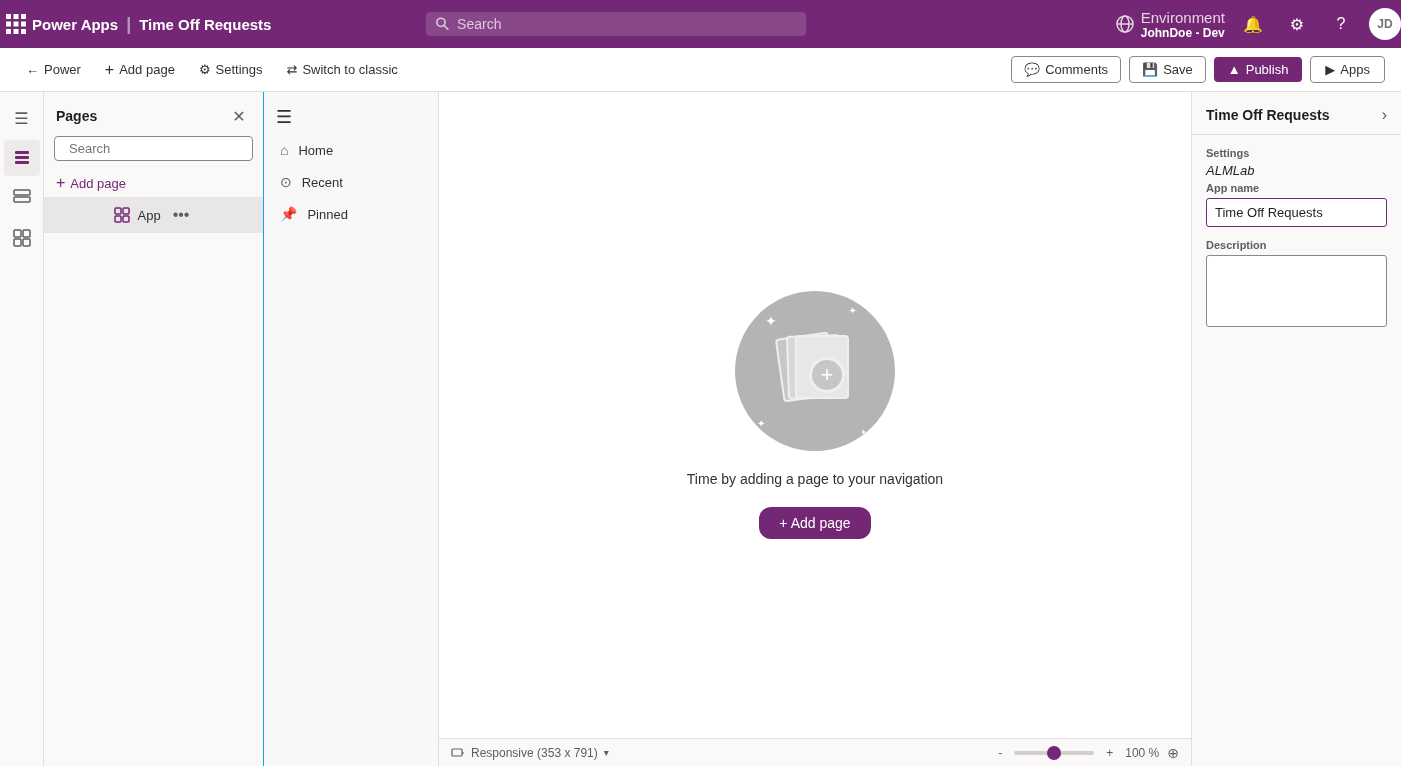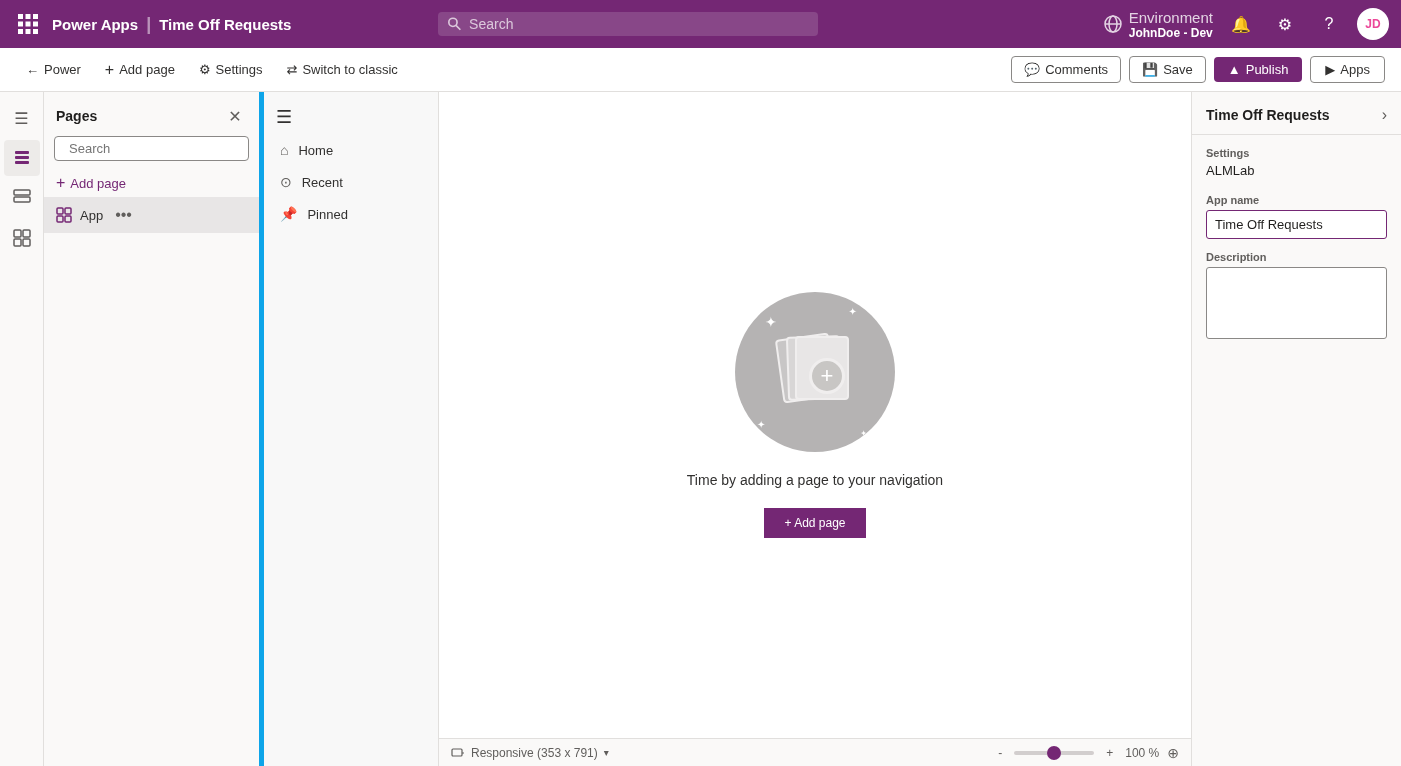--- a/index.html
+++ b/index.html
@@ -4,22 +4,22 @@
   <style>
     * { box-sizing: border-box; margin: 0; padding: 0; font-family: 'Segoe UI', sans-serif; }
     body { width: 1401px; height: 766px; overflow: hidden; background: #f3f2f1; }
 
     
     .topbar {
       background: #742774;
       height: 48px;
       display: flex;
       align-items: center;
-      padding: 0 12px;
-      gap: 8px;
+      padding: 0 0;
+      gap: 0;
       color: white;
     }
     .topbar-grid-icon { display: flex; align-items: center; justify-content: center; width: 32px; height: 32px; cursor: pointer; }
     .topbar-grid-icon svg { width: 20px; height: 20px; fill: white; }
     .topbar-brand { display: flex; align-items: center; gap: 6px; font-size: 15px; font-weight: 600; color: white; flex-shrink: 0; }
     .topbar-separator { color: rgba(255,255,255,0.5); font-size: 18px; margin: 0 2px; }
     .topbar-search {
       flex: 1;
       max-width: 380px;
       margin: 0 auto;
@@ -35,21 +35,21 @@
       border: none;
       outline: none;
       color: white;
       font-size: 14px;
       width: 100%;
     }
     .topbar-search input::placeholder { color: rgba(255,255,255,0.7); }
     .topbar-right { margin-left: auto; display: flex; align-items: center; gap: 12px; }
     .topbar-env { display: flex; align-items: center; gap: 6px; font-size: 12px; color: white; }
     .topbar-icon-btn { width: 32px; height: 32px; display: flex; align-items: center; justify-content: center; cursor: pointer; color: white; font-size: 16px; border-radius: 3px; }
-    .topbar-avatar { width: 32px; height: 32px; border-radius: 50%; background: #fff; display: flex; align-items: center; justify-content: center; color: #ec4899; font-size: 12px; font-weight: 600; cursor: pointer; }
+    .topbar-avatar { width: 32px; height: 32px; border-radius: 50%; background: #fff; display: flex; align-items: center; justify-content: center; color: #737373; font-size: 12px; font-weight: 600; cursor: pointer; }
 
     
     .toolbar {
       background: #fff;
       height: 44px;
       display: flex;
       align-items: center;
       padding: 0 16px;
       gap: 4px;
       border-bottom: 1px solid #e1dfdd;
@@ -100,21 +100,21 @@
       width: 36px; height: 36px;
       display: flex; align-items: center; justify-content: center;
       border-radius: 4px; cursor: pointer; color: #605e5c; font-size: 16px;
     }
     .sidebar-icon-item.active { background: #edebe9; color: #742774; }
 
     
     .pages-panel {
       width: 220px;
       background: #faf9f8;
-      border-right: 5px solid #0ea5e9;
+      border-right: 1px solid #0ea5e9;
       display: flex;
       flex-direction: column;
     }
     .pages-header {
       display: flex; align-items: center; justify-content: space-between;
       padding: 12px 12px 8px 12px;
     }
     .pages-title { font-size: 14px; font-weight: 600; color: #201f1e; }
     .pages-close { cursor: pointer; color: #605e5c; font-size: 16px; width: 24px; height: 24px; display: flex; align-items: center; justify-content: center; border-radius: 3px; }
     .pages-search {
@@ -126,21 +126,21 @@
     .pages-search input { border: none; outline: none; font-size: 13px; flex: 1; color: #323130; }
     .pages-add-btn {
       display: flex; align-items: center; gap: 5px;
       padding: 5px 12px; font-size: 13px; color: #742774;
       cursor: pointer; background: none; border: none;
     }
     .pages-item {
       display: flex; align-items: center; gap: 8px;
       padding: 7px 12px; cursor: pointer; font-size: 13px;
       color: #323130; background: #e8e6e6; border-radius: 0;
-      justify-content: flex-start;
+      justify-content: center;
     }
     .pages-item-left { display: flex; align-items: center; gap: 8px; }
     .pages-item-more { color: #605e5c; font-size: 16px; padding: 2px 4px; border-radius: 3px; }
 
     
     .nav-panel {
       width: 175px;
       background: #f8f8f8;
       border-right: 1px solid #e1dfdd;
       padding: 8px 0;
@@ -209,21 +209,21 @@
     }
     .sparkle {
       position: absolute;
       color: white;
       font-size: 10px;
     }
     .canvas-empty-text { font-size: 14px; color: #323130; text-align: center; }
     .canvas-add-page-btn {
       display: flex; align-items: center; gap: 6px;
       padding: 8px 20px; background: #742774; color: white;
-      border: none; border-radius: 0; font-size: 12px; cursor: pointer;
+      border: none; border-radius: 12px; font-size: 14px; cursor: pointer;
     }
 
     
     .statusbar {
       height: 28px;
       background: #faf9f8;
       border-top: 1px solid #e1dfdd;
       display: flex; align-items: center; padding: 0 12px;
       font-size: 12px; color: #605e5c;
       gap: 8px;
@@ -249,21 +249,21 @@
       overflow-y: auto;
     }
     .right-panel-header {
       display: flex; align-items: center; justify-content: space-between;
       padding: 14px 14px 10px 14px; border-bottom: 1px solid #e1dfdd;
     }
     .right-panel-title { font-size: 14px; font-weight: 600; color: #201f1e; }
     .right-panel-expand { color: #605e5c; font-size: 16px; cursor: pointer; }
     .right-panel-section { padding: 12px 14px; }
     .right-panel-label { font-size: 11px; color: #605e5c; margin-bottom: 4px; font-weight: 600; text-transform: none; }
-    .right-panel-value { font-size: 13px; color: #201f1e; margin-bottom: 16px; }
+    .right-panel-value { font-size: 13px; color: #201f1e; margin-bottom: 4px; font-style: italic; }
     .right-panel-input {
       width: 100%; padding: 6px 8px; font-size: 13px;
       border: 1px solid #742774; border-radius: 3px; outline: none;
       background: white; color: #201f1e;
     }
     .right-panel-textarea {
       width: 100%; padding: 6px 8px; font-size: 13px;
       border: 1px solid #8a8886; border-radius: 3px; outline: none;
       background: white; color: #201f1e; resize: none; height: 72px;
     }

